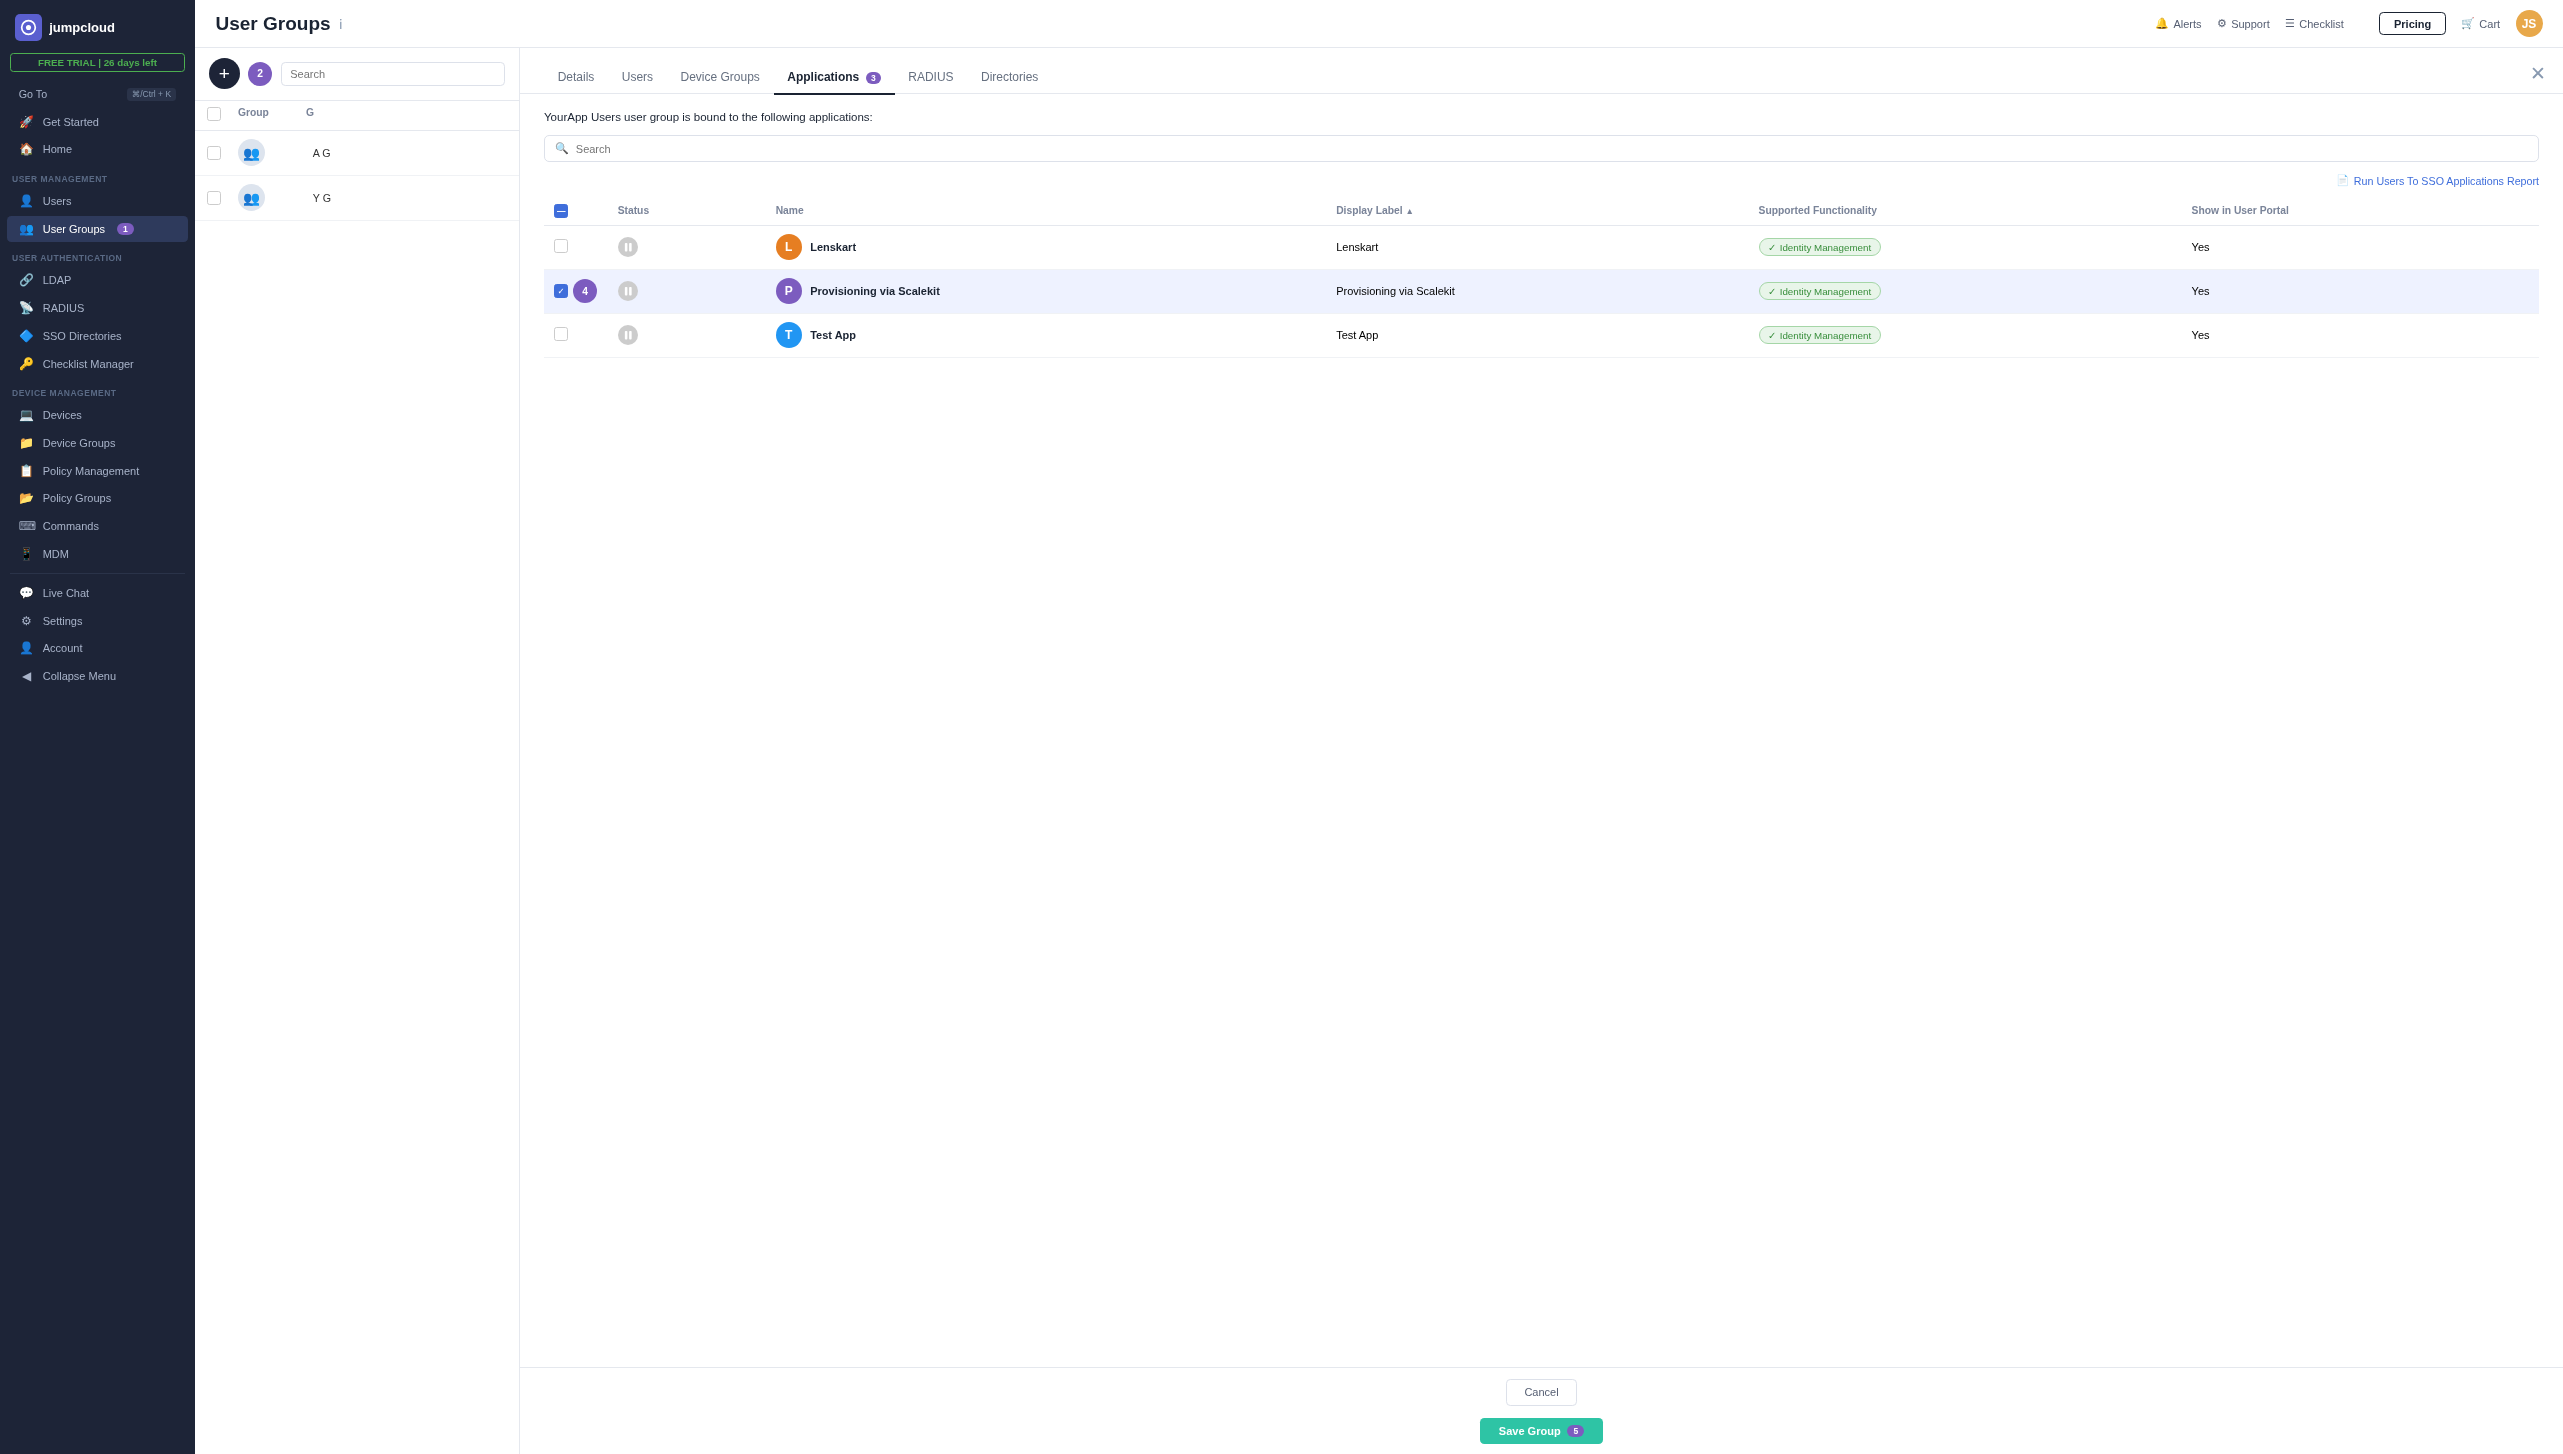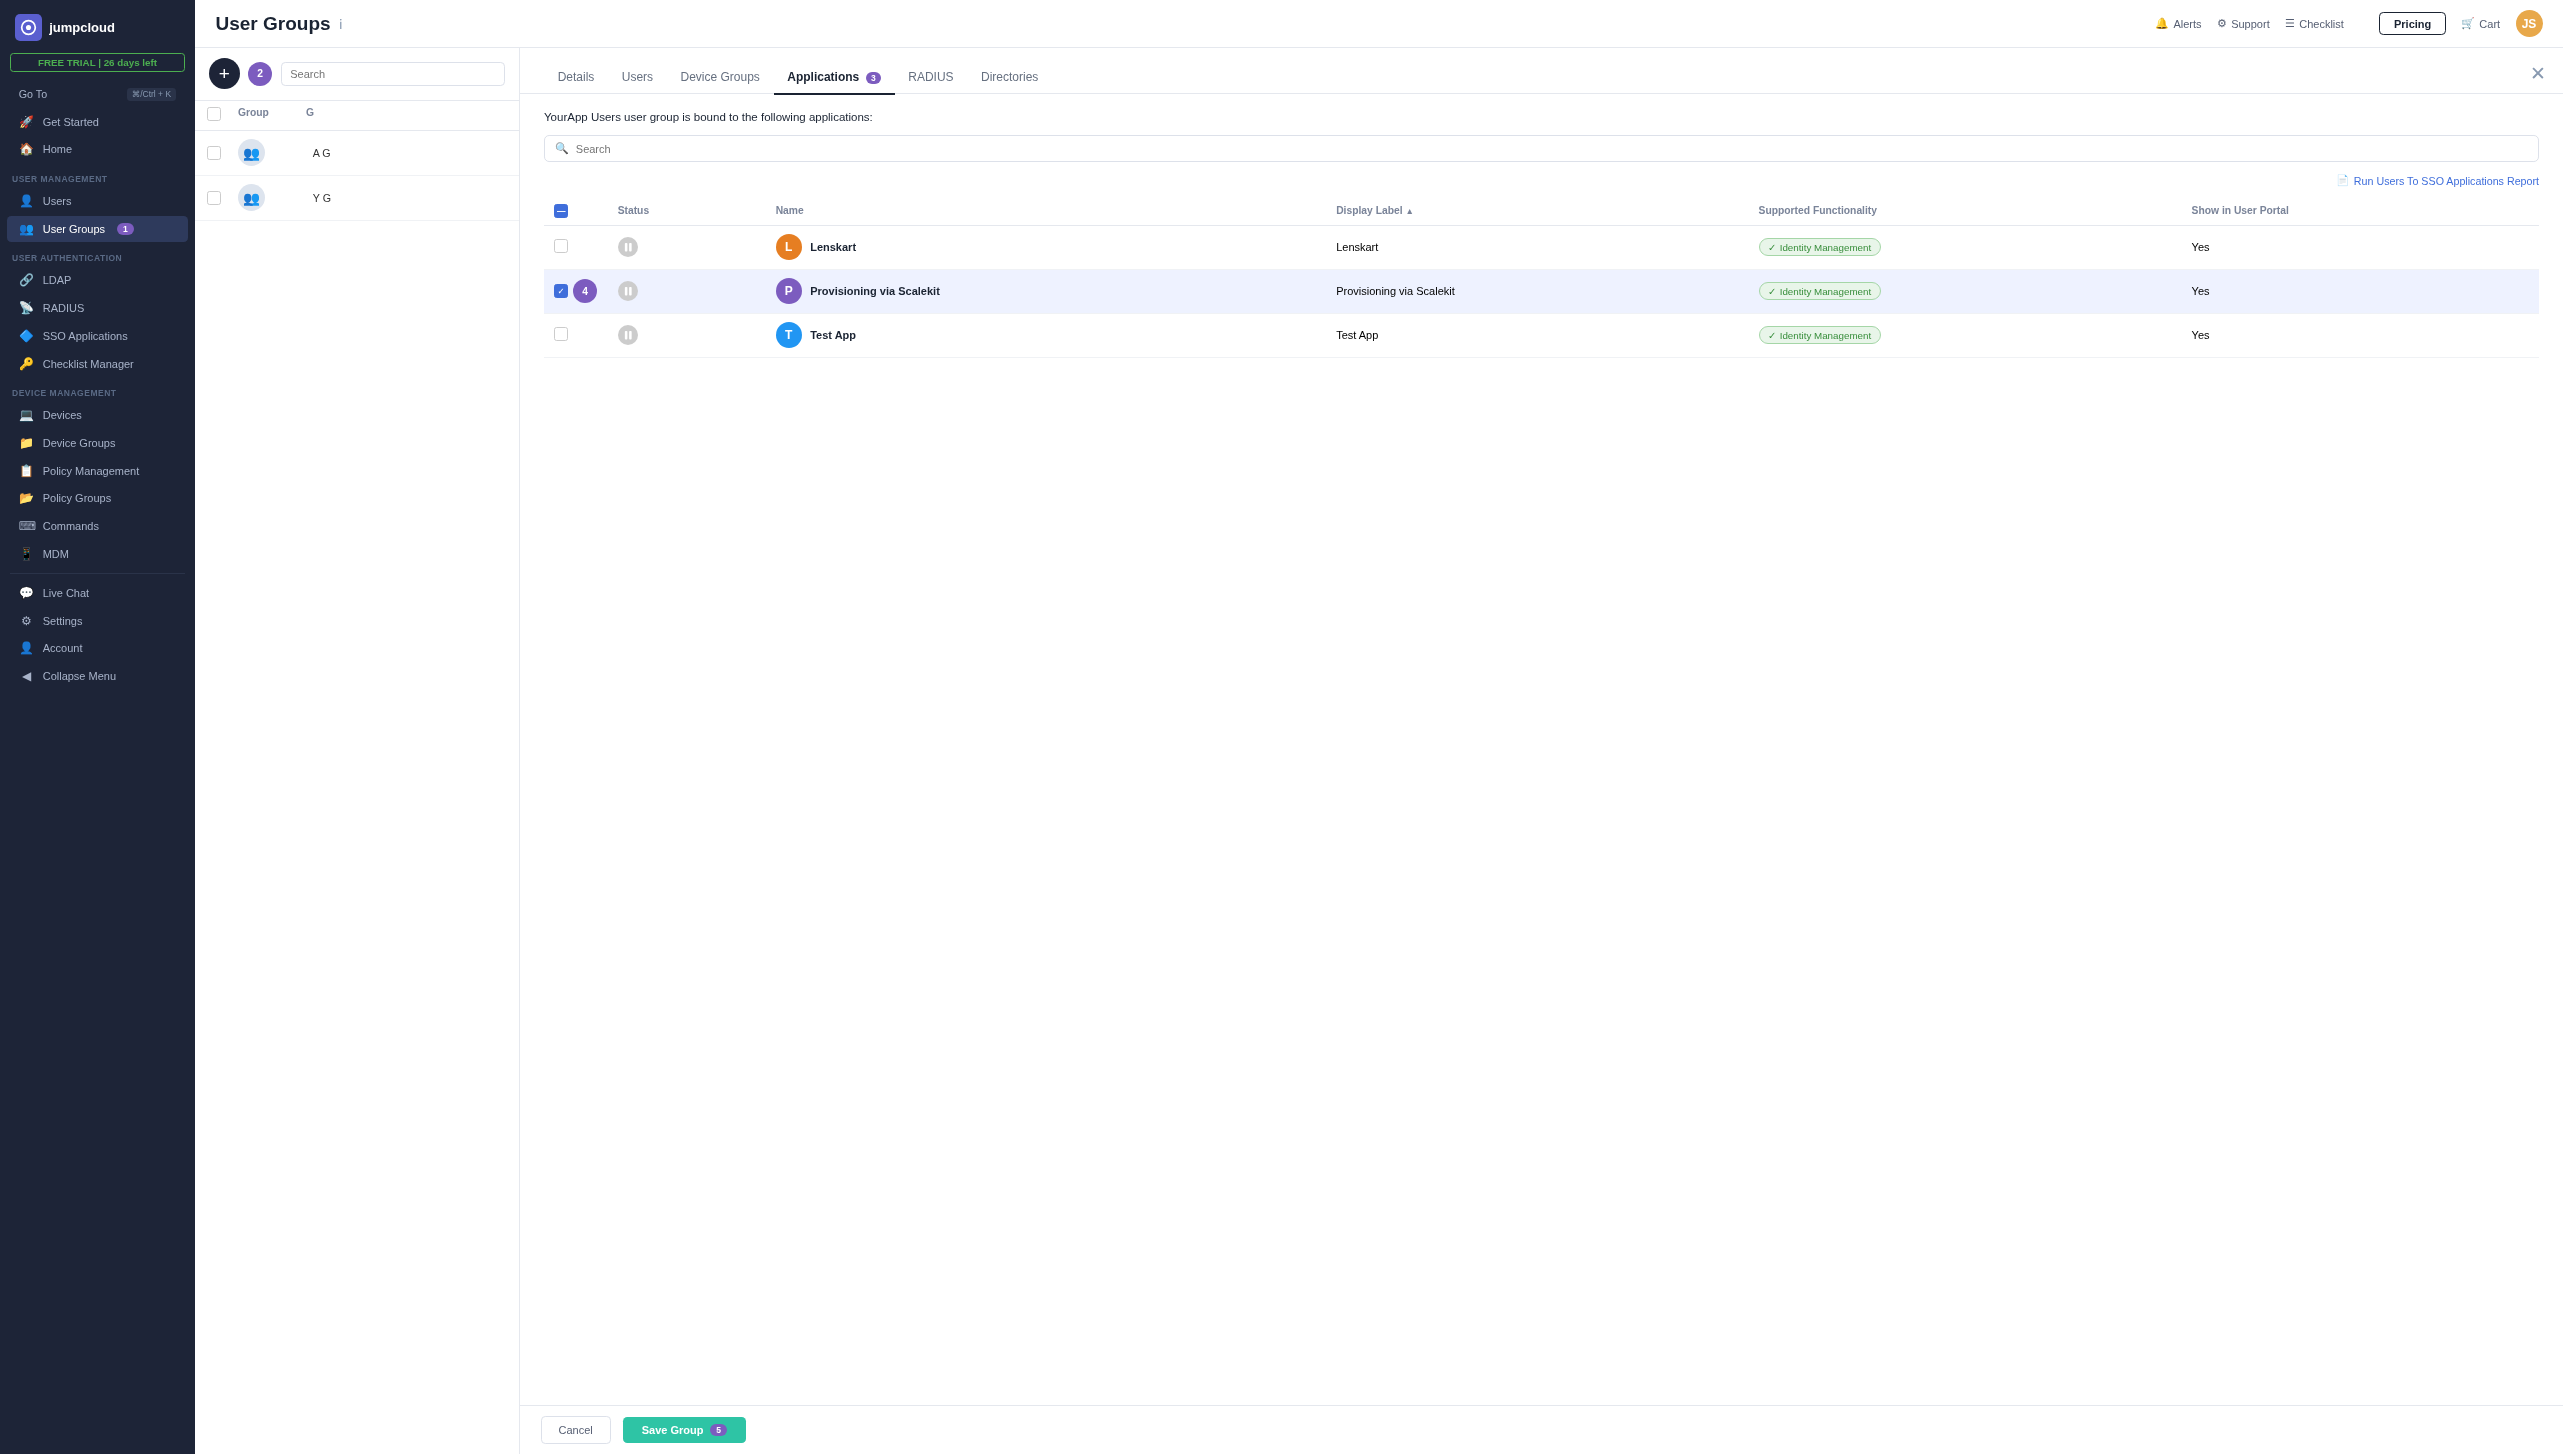--- a/index.html
+++ b/index.html
@@ -376,25 +376,26 @@
       align-items: center;
       gap: 3.4px;
     }
     .sort-arrow { font-size: 8.5px; }
 
     
     .detail-footer {
       border-top: 0.9px solid #e5e8ee;
       padding: 10.3px 20.5px;
       display: flex;
-      justify-content: flex-start;
+      justify-content: space-between;
       align-items: center;
       gap: 12px;
       background: white;
       flex-shrink: 0;
+      flex-direction: column;
     }
     .cancel-btn {
       padding: 6.8px 17px;
       border-radius: 4.3px;
       border: 0.9px solid #dde1ea;
       background: white;
       font-size: 11px;
       color: #555e72;
       cursor: pointer;
     }
@@ -495,21 +496,21 @@
   <div class="sidebar-item">
     <span class="item-icon">🔗</span>
     <span>LDAP</span>
   </div>
   <div class="sidebar-item">
     <span class="item-icon">📡</span>
     <span>RADIUS</span>
   </div>
   <div class="sidebar-item">
     <span class="item-icon">🔷</span>
-    <span>SSO Applications</span>
+    <span>SSO Directories</span>
   </div>
   <div class="sidebar-item">
     <span class="item-icon">🔑</span>
     <span>Checklist Manager</span>
   </div>
 
   <div class="sidebar-section-label">DEVICE MANAGEMENT</div>
 
   <div class="sidebar-item">
     <span class="item-icon">💻</span>

